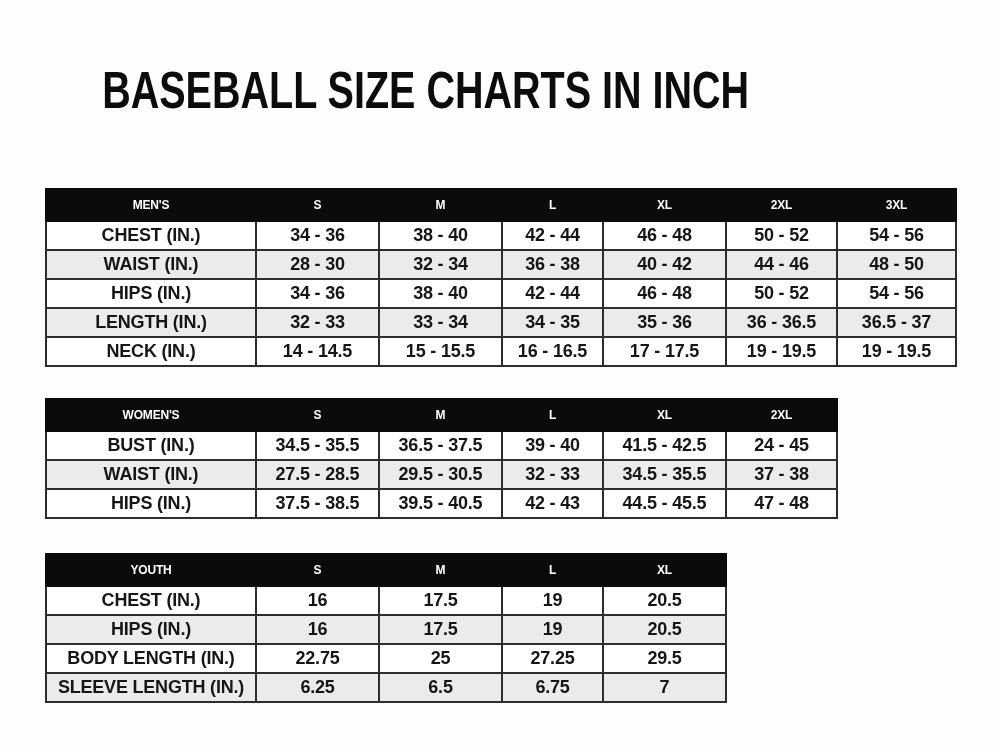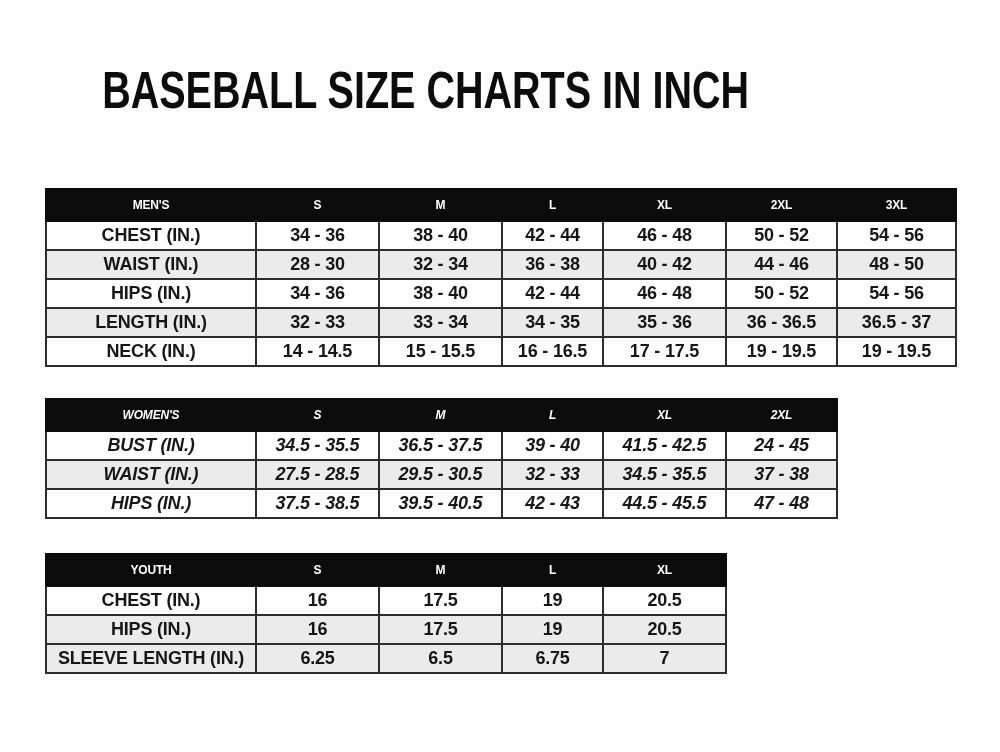--- a/index.html
+++ b/index.html
@@ -55,21 +55,21 @@
     vertical-align: middle;
     font-size: 18px;
     font-weight: bold;
     letter-spacing: -0.2px;
     background: #ffffff;
     color: #161616;
     white-space: nowrap;
   }
   .size-table tr.alt td { background: #ebebeb; }
   #t-mens   { left: 45px; top: 188px; width: 910px; }
-  #t-womens { left: 45px; top: 398px; width: 791px; font-style: italic; }
+  #t-womens { left: 45px; top: 398px; width: 791px; }
   #t-youth  { left: 45px; top: 553px; width: 680px; }
 </style>
 </head>
 <body>
 
 <div class="page">
   <h1 class="title"><span>BASEBALL SIZE CHARTS IN INCH</span></h1>
   <table class="size-table" id="t-mens">
       <colgroup>
         <col style="width: 210px;">
@@ -210,20 +210,27 @@
           <td>19</td>
           <td>20.5</td>
         </tr>
         <tr class="alt">
           <td>HIPS (IN.)</td>
           <td>16</td>
           <td>17.5</td>
           <td>19</td>
           <td>20.5</td>
         </tr>
+        <tr>
+          <td>BODY LENGTH (IN.)</td>
+          <td>22.75</td>
+          <td>25</td>
+          <td>27.25</td>
+          <td>29.5</td>
+        </tr>
         <tr class="alt">
           <td>SLEEVE LENGTH (IN.)</td>
           <td>6.25</td>
           <td>6.5</td>
           <td>6.75</td>
           <td>7</td>
         </tr>
       </tbody>
     </table>
 </div>

